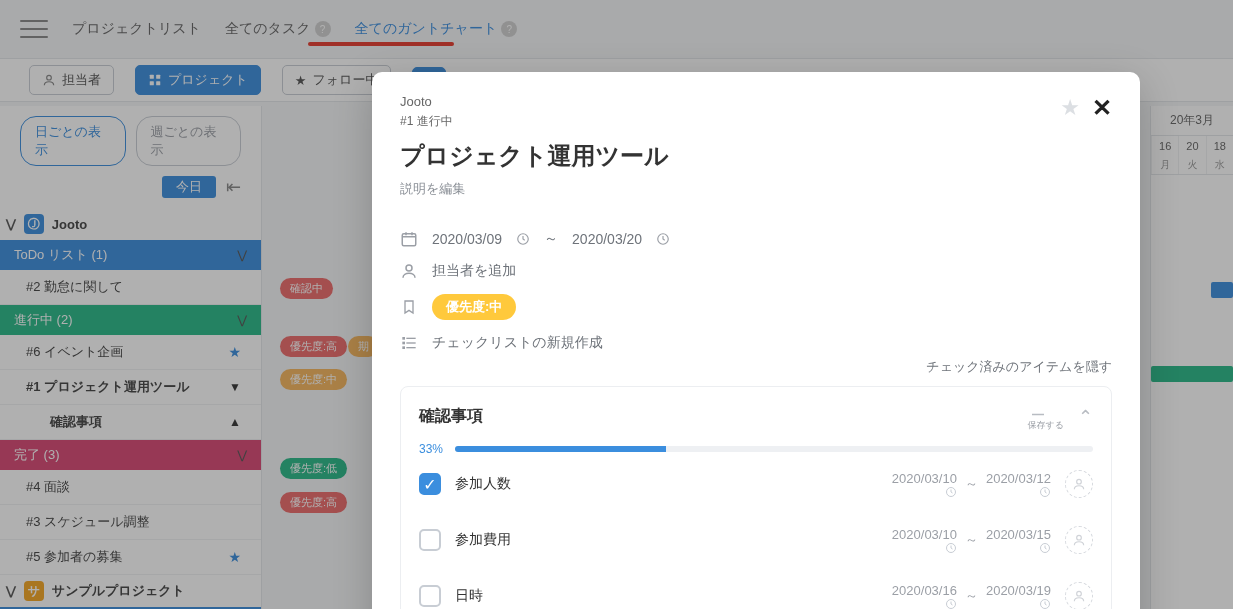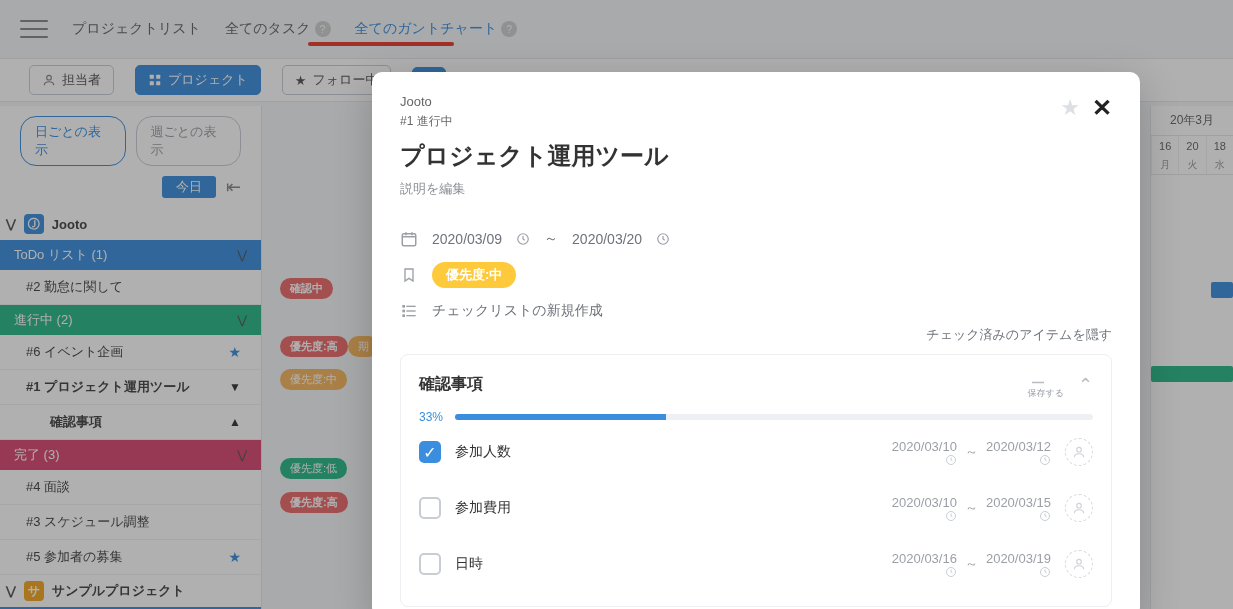--- a/index.html
+++ b/index.html
@@ -37,21 +37,21 @@
   .band-blue { background: #3b8ede; gap: 8px; }
   .band-green { background: #29b887; }
   .band-pink { background: #d94773; }
   .task-row { display: flex; align-items: center; justify-content: space-between; padding: 8px 20px 8px 26px; font-size: 13px; color: #444; border-bottom: 1px solid #f0f1f3; }
   .star { color: #3b8ede; font-size: 14px; }
   .tri { font-size: 12px; color: #333; }
   .sub-row { padding-left: 50px; font-weight: bold; }
   
   
   .tag-chip { position: absolute; display: inline-block; padding: 3px 10px; border-radius: 12px; color: #fff; font-size: 11px; }
-  .chip-red { background: #ed6b6a; font-weight: bold; }
+  .chip-red { background: #ed6b6a; }
   .chip-orange { background: #f6b65d; }
   .chip-green { background: #29b887; }
 
   
   .gantt-peek { position: absolute; right: 0; top: 106px; width: 83px; bottom:0; background: #fff; border-left: 1px solid #e4e6ea; }
   .gantt-month { text-align:center; font-size:12px; color:#666; padding:6px 0; border-bottom:1px solid #e4e6ea; }
   .gantt-days { display:flex; }
   .gantt-days div { flex:1; text-align:center; font-size:11px; color:#666; padding:4px 0; border-left:1px solid #f0f1f3; }
   .gantt-wd { display:flex; border-bottom:1px solid #e4e6ea;}
   .gantt-wd div { flex:1; text-align:center; font-size:10px; color:#999; padding:2px 0; border-left:1px solid #f0f1f3; }
@@ -269,20 +269,29 @@
           </svg>
         <span>～</span>
         <span>2020/03/20</span>
         <svg width="14" height="14" viewBox="0 0 24 24" fill="none" stroke="#9b9fa6" stroke-width="2">
             <circle cx="12" cy="12" r="9"></circle>
             <path d="M12 7v5l3 2"></path>
           </svg>
       </div>
       <div class="meta-row">
         <span class="meta-icon">
+          <svg width="18" height="18" viewBox="0 0 24 24" fill="none" stroke="#9b9fa6" stroke-width="2">
+              <circle cx="12" cy="8" r="4"></circle>
+              <path d="M4 21c0-4 4-6 8-6s8 2 8 6"></path>
+            </svg>
+        </span>
+        <span>担当者を追加</span>
+      </div>
+      <div class="meta-row">
+        <span class="meta-icon">
           <svg width="16" height="18" viewBox="0 0 24 24" fill="none" stroke="#9b9fa6" stroke-width="2">
               <path d="M6 3h12v18l-6-4-6 4z"></path>
             </svg>
         </span>
         <span class="prio-badge">優先度:中</span>
       </div>
       <div class="meta-row">
         <span class="meta-icon">
           <svg width="18" height="16" viewBox="0 0 24 24" fill="#9b9fa6">
               <rect x="2" y="3" width="4" height="4"></rect>

